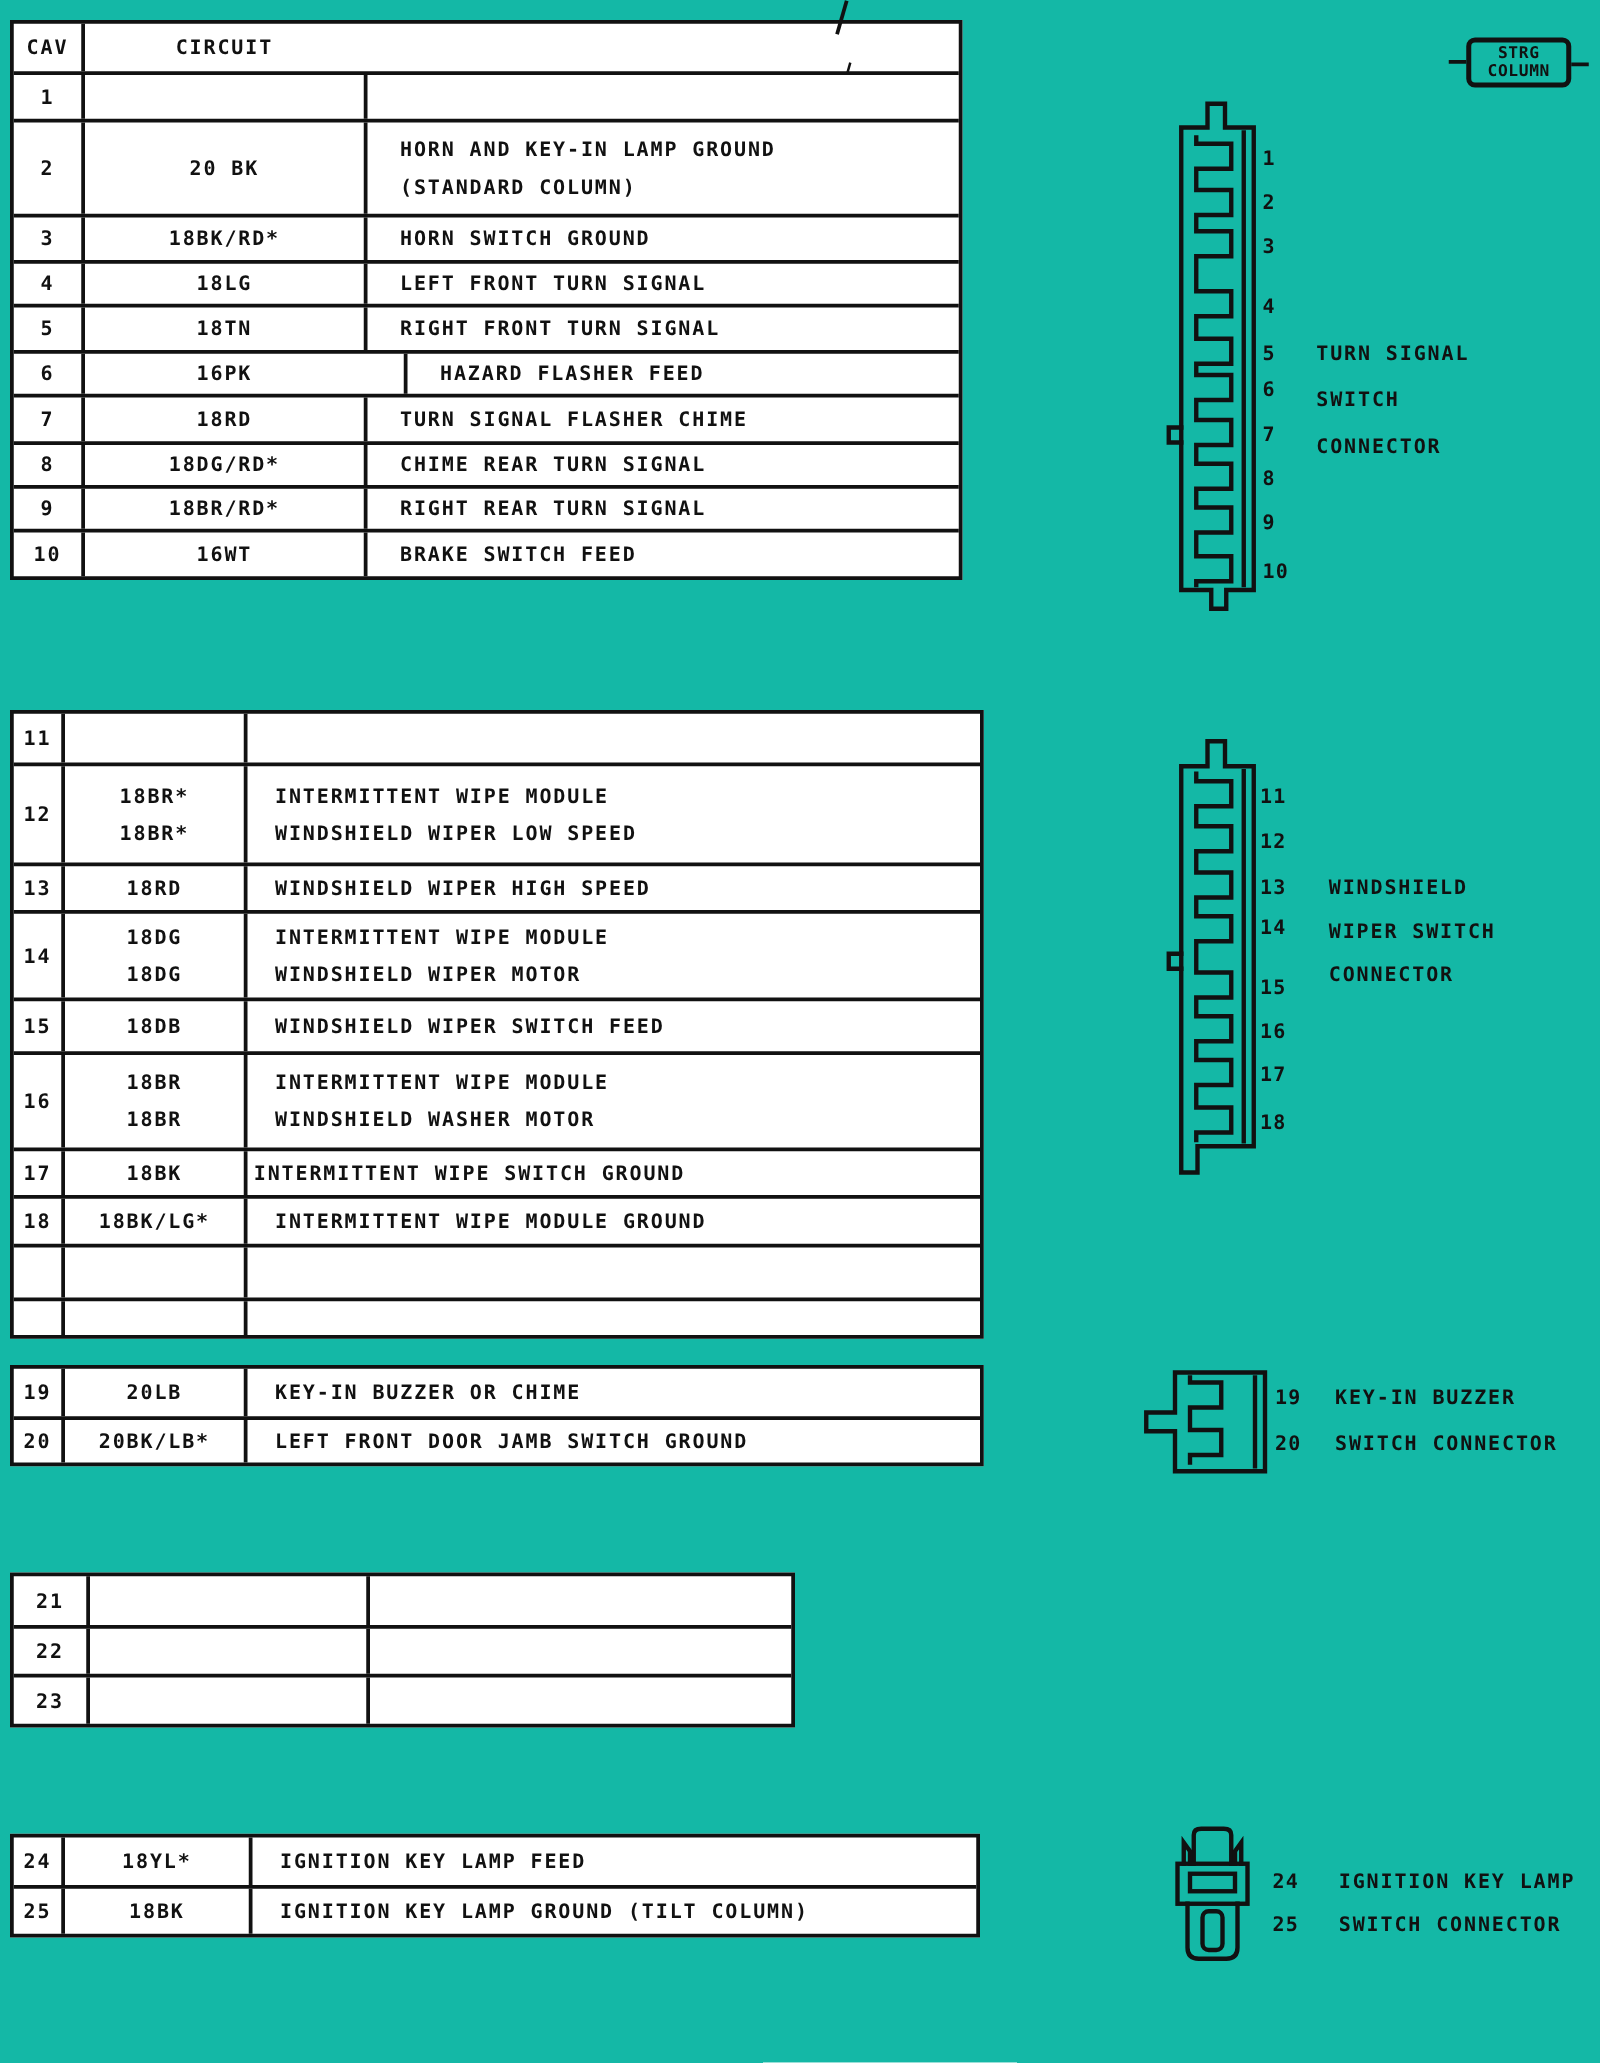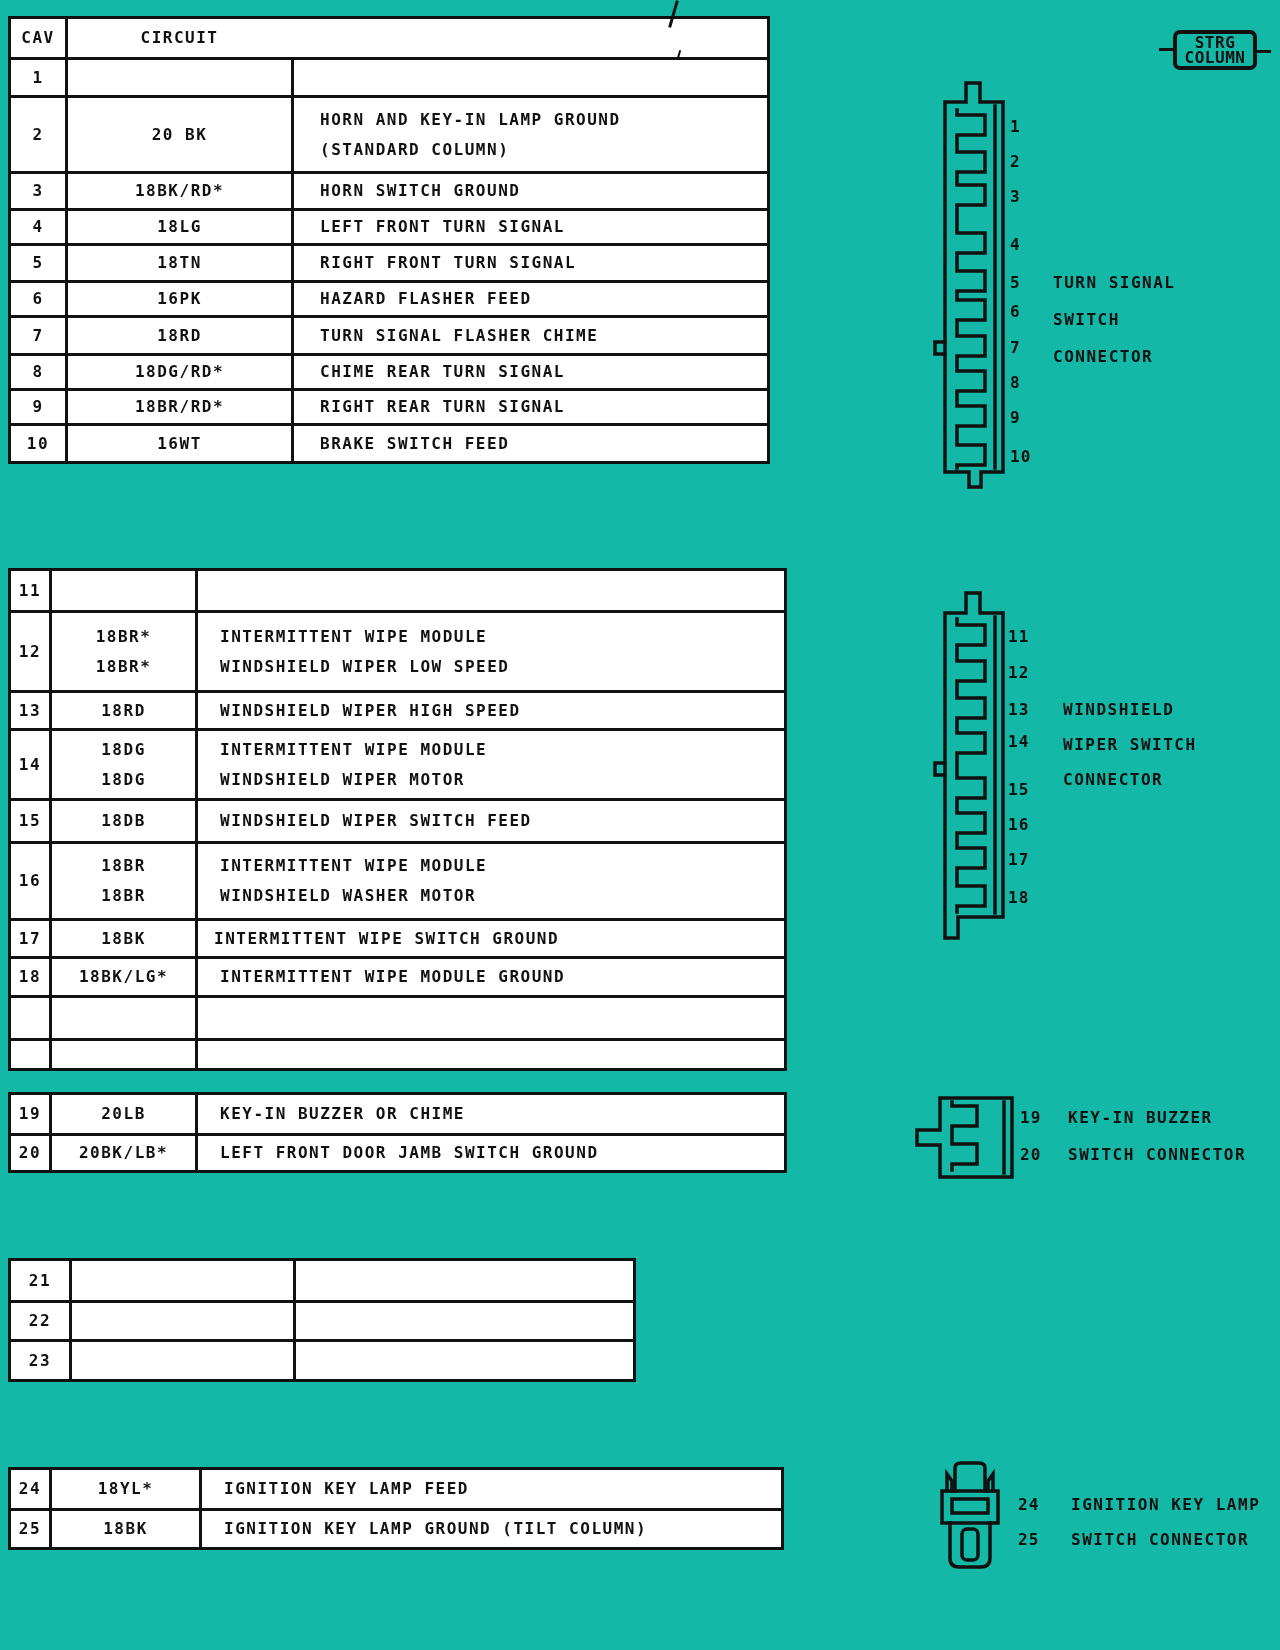--- a/index.html
+++ b/index.html
@@ -20,21 +20,21 @@
   .desc-cell{align-items:flex-start;}
   .hdr .w-cell{align-items:center;text-align:center;font-size:16px;letter-spacing:1.5px;}
   
   .pin{position:absolute;font-size:16px;letter-spacing:1px;line-height:20px;white-space:pre;}
   .conn-label{position:absolute;font-size:16px;letter-spacing:1.5px;line-height:20px;white-space:pre;}
   .conn-svg{position:absolute;}
   .conn-svg path,.conn-svg line,.conn-svg rect{stroke:#111;fill:none;stroke-width:3.5;stroke-linejoin:miter;stroke-linecap:square;}
   
   .strg-box{position:absolute;left:1173px;top:30px;width:84px;height:40px;border:4px solid #111;
             border-radius:7px;display:flex;flex-direction:column;justify-content:center;align-items:center;
-            font-size:16px;line-height:15px;letter-spacing:0.5px;text-align:center;box-sizing:border-box;}
+            font-size:13px;line-height:15px;letter-spacing:0.5px;text-align:center;box-sizing:border-box;}
   .strg-stub{position:absolute;height:3px;background:#111;}
   
   .footer{position:absolute;left:397px;top:1588px;width:480px;text-align:center;
           font-size:16px;letter-spacing:1.5px;line-height:30px;white-space:pre;}
   
   .artifact{position:absolute;background:#111;}
 </style>
 </head>
 <body>
 
@@ -86,21 +86,21 @@
           </div>
           <div class="w-cell desc-cell" style="padding-left: 26px; justify-content: center;">
             <div class="cell-line">RIGHT FRONT TURN SIGNAL</div>
           </div>
         </div>
         <div class="w-row" style="grid-template-columns: 54px 226px 1fr; height: 35px;">
           <div class="w-cell cav-cell">6</div>
           <div class="w-cell circ-cell">
             <div class="cell-line">16PK</div>
           </div>
-          <div class="w-cell desc-cell" style="padding-left: 26px;">
+          <div class="w-cell desc-cell" style="padding-left: 26px; margin-left: 32px;">
             <div class="cell-line">HAZARD FLASHER FEED</div>
           </div>
         </div>
         <div class="w-row" style="grid-template-columns: 54px 226px 1fr; height: 38px;">
           <div class="w-cell cav-cell">7</div>
           <div class="w-cell circ-cell">
             <div class="cell-line">18RD</div>
           </div>
           <div class="w-cell desc-cell" style="padding-left: 26px;">
             <div class="cell-line">TURN SIGNAL FLASHER CHIME</div>
@@ -189,21 +189,21 @@
           <div class="w-cell desc-cell" style="padding-left: 22px;">
             <div class="cell-line">INTERMITTENT WIPE MODULE</div>
             <div class="cell-line">WINDSHIELD WASHER MOTOR</div>
           </div>
         </div>
         <div class="w-row" style="grid-template-columns: 38px 146px 1fr; height: 38px;">
           <div class="w-cell cav-cell">17</div>
           <div class="w-cell circ-cell">
             <div class="cell-line">18BK</div>
           </div>
-          <div class="w-cell desc-cell" style="padding-left: 16px;">
+          <div class="w-cell desc-cell" style="padding-left: 5px;">
             <div class="cell-line">INTERMITTENT WIPE SWITCH GROUND</div>
           </div>
         </div>
         <div class="w-row" style="grid-template-columns: 38px 146px 1fr; height: 39px;">
           <div class="w-cell cav-cell">18</div>
           <div class="w-cell circ-cell">
             <div class="cell-line">18BK/LG*</div>
           </div>
           <div class="w-cell desc-cell" style="padding-left: 22px;">
             <div class="cell-line">INTERMITTENT WIPE MODULE GROUND</div>

